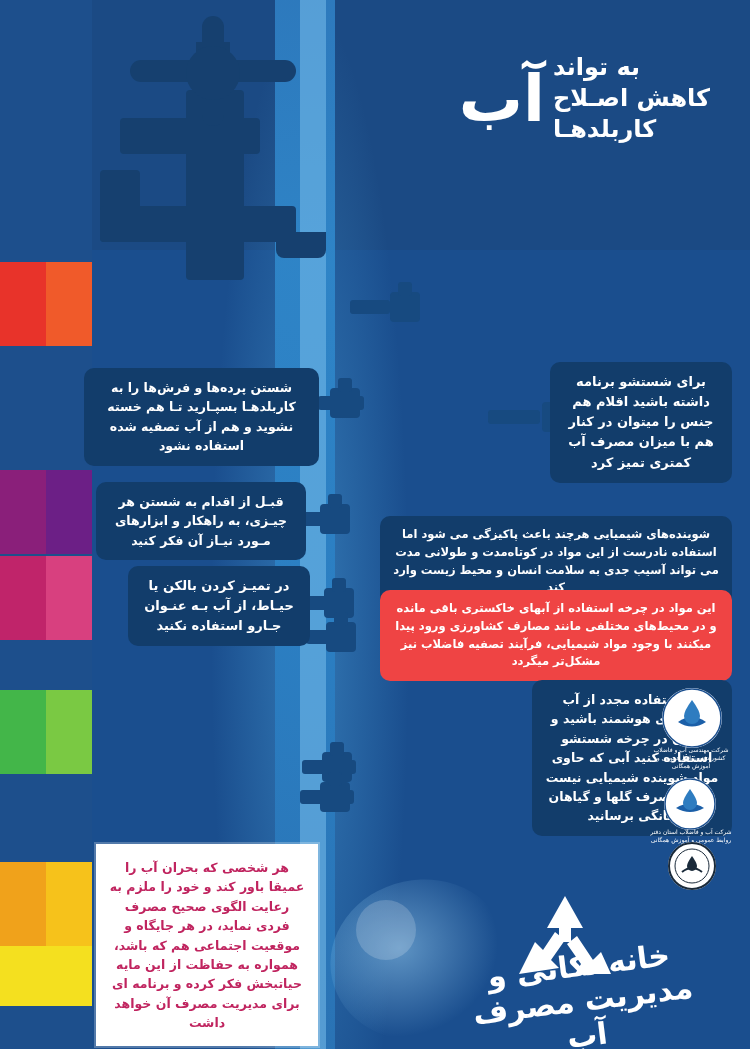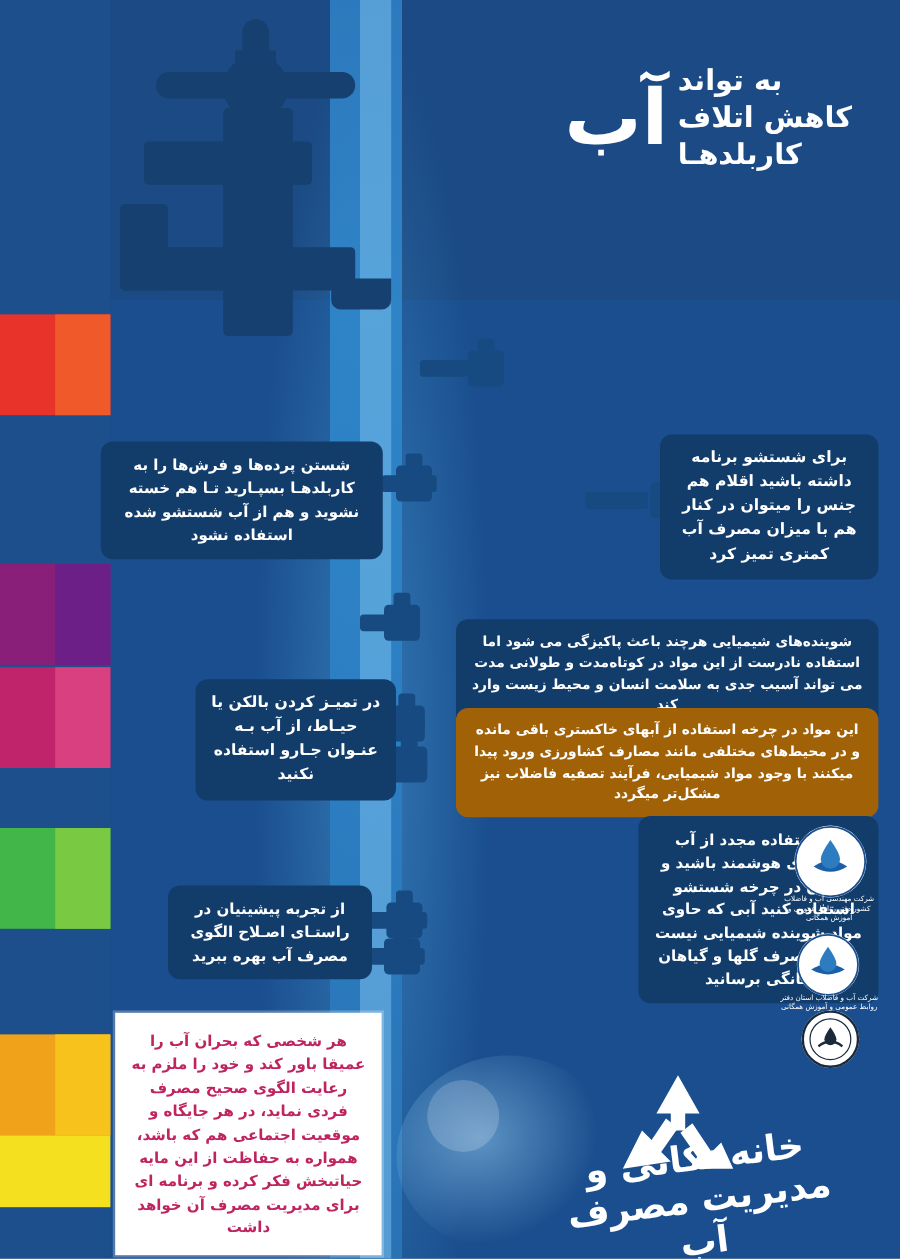--- a/index.html
+++ b/index.html
@@ -124,21 +124,21 @@
     background:#ffffff;color:#c0245f;border-radius:0;
     box-shadow:0 0 0 2px rgba(255,255,255,.25);
   }
   .b-right-1{right:18px;top:250px;width:340px;font-size:12.5px;}
   .b-right-2{right:18px;top:362px;width:182px;font-size:13px;}
   .b-right-3{right:18px;top:516px;width:352px;font-size:11.5px;}
   .b-right-4{right:18px;top:590px;width:352px;font-size:11.5px;background:transparent;}
   .b-right-5{right:18px;top:680px;width:200px;font-size:12.5px;}
   .b-left-1{left:84px;top:368px;width:235px;font-size:12.5px;}
   .b-left-2{left:96px;top:482px;width:210px;font-size:12.5px;}
-  .b-left-3{left:128px;top:566px;width:167px;font-size:13px;margin-left:35px;}
+  .b-left-3{left:128px;top:566px;width:182px;font-size:13px;}
   .b-left-4{left:140px;top:738px;width:170px;font-size:12.5px;}
   .b-white-1{left:96px;top:844px;width:222px;font-size:12.5px;padding:14px 12px;}
   
   .logo{
     position:absolute;border-radius:50%;
   }
   .logo1{left:662px;top:688px;width:60px;height:60px;background:#ffffff;}
   .logo2{left:664px;top:778px;width:52px;height:52px;background:#ffffff;}
   .logo3{left:668px;top:842px;width:48px;height:48px;background:#ffffff;}
   .logo-cap{
@@ -192,21 +192,21 @@
   <div class="handle-v"></div>
   <div class="handle-c"></div>
   <div class="faucet-spout2"></div>
   <div class="faucet-spout"></div>
   <div class="faucet-mouth"></div>
 
   <div class="title-stack">
     <div style="display:flex;align-items:center;gap:8px;">
       <div style="text-align:left;">
         <div class="tl" style="font-size:24px;line-height:1.3;">به تواند</div>
-        <div class="tl" style="font-size:24px;line-height:1.3;">کاهش اتلاف</div>
+        <div class="tl" style="font-size:24px;line-height:1.3;">کاهش اصـلاح</div>
         <div class="tl" style="font-size:24px;line-height:1.3;">کاربلدهـا</div>
       </div>
       <div class="title-big">آب</div>
     </div>
   </div>
 
   <div class="pipe" style="right:360px;top:300px;width:40px;"></div>
   <div class="valve" style="right:330px;top:292px;"></div>
 
   <div class="pipe" style="right:210px;top:410px;width:52px;"></div>
@@ -232,40 +232,40 @@
 
 
   <div class="box box-dark b-right-2">
     <span>برای شستشو برنامه داشته باشید اقلام هم جنس را میتوان در کنار هم با میزان مصرف آب کمتری تمیز کرد</span>
   </div>
 
   <div class="box box-dark b-right-3">
     <span>شوینده‌های شیمیایی هرچند باعث پاکیزگی می شود اما استفاده نادرست از این مواد در کوتاه‌مدت و طولانی مدت می تواند آسیب جدی به سلامت انسان و محیط زیست وارد کند</span>
   </div>
 
-  <div class="box b-right-4" style="background:#a16207;">
+  <div class="box b-right-4" style="background:#ef4444;">
     <span>این مواد در چرخه استفاده از آبهای خاکستری باقی مانده و در محیط‌های مختلفی مانند مصارف کشاورزی ورود پیدا میکنند با وجود مواد شیمیایی، فرآیند تصفیه فاضلاب نیز مشکل‌تر میگردد</span>
   </div>
 
   <div class="box box-dark b-right-5">
     <span>در استفاده مجدد از آب خاکستری هوشمند باشید و از آن در چرخه شستشو استفاده کنید آبی که حاوی مواد شوینده شیمیایی نیست را، به مصرف گلها و گیاهان خانگی برسانید</span>
   </div>
 
   <div class="box box-dark b-left-1">
-    <span>شستن پرده‌ها و فرش‌ها را به کاربلدهـا بسپـارید تـا هم خسته نشوید و هم از آب شستشو شده استفاده نشود</span>
-  </div>
-
+    <span>شستن پرده‌ها و فرش‌ها را به کاربلدهـا بسپـارید تـا هم خسته نشوید و هم از آب تصفیه شده استفاده نشود</span>
+  </div>
+
+  <div class="box box-dark b-left-2">
+    <span>قبـل از اقدام به شستن هر چیـزی، به راهکار و ابزارهای مـورد نیـاز آن فکر کنید</span>
+  </div>
 
   <div class="box box-dark b-left-3">
     <span>در تمیـز کردن بالکن یا حیـاط، از آب بـه عنـوان جـارو استفاده نکنید</span>
   </div>
 
-  <div class="box box-dark b-left-4">
-    <span>از تجربه پیشینیان در راستـای اصـلاح الگوی مصرف آب بهره ببرید</span>
-  </div>
 
   <div class="box box-white b-white-1">
     <span>هر شخصی که بحران آب را عمیقا باور کند و خود را ملزم به رعایت الگوی صحیح مصرف فردی نماید، در هر جایگاه و موقعیت اجتماعی هم که باشد، همواره به حفاظت از این مایه حیاتبخش فکر کرده و برنامه ای برای مدیریت مصرف آن خواهد داشت</span>
   </div>
 
   <div class="logo logo1">
     <svg width="60" height="60" viewBox="0 0 60 60">
       <circle cx="30" cy="30" r="29" fill="#ffffff" stroke="#1a4e8e" stroke-width="1.5"></circle>
       <path d="M16 34 q14 -10 28 0 q-14 9 -28 0 z" fill="#1b5fa8"></path>
       <path d="M30 12 q8 11 8 16 a8 8 0 0 1 -16 0 q0 -5 8 -16z" fill="#2e7cc0"></path>

